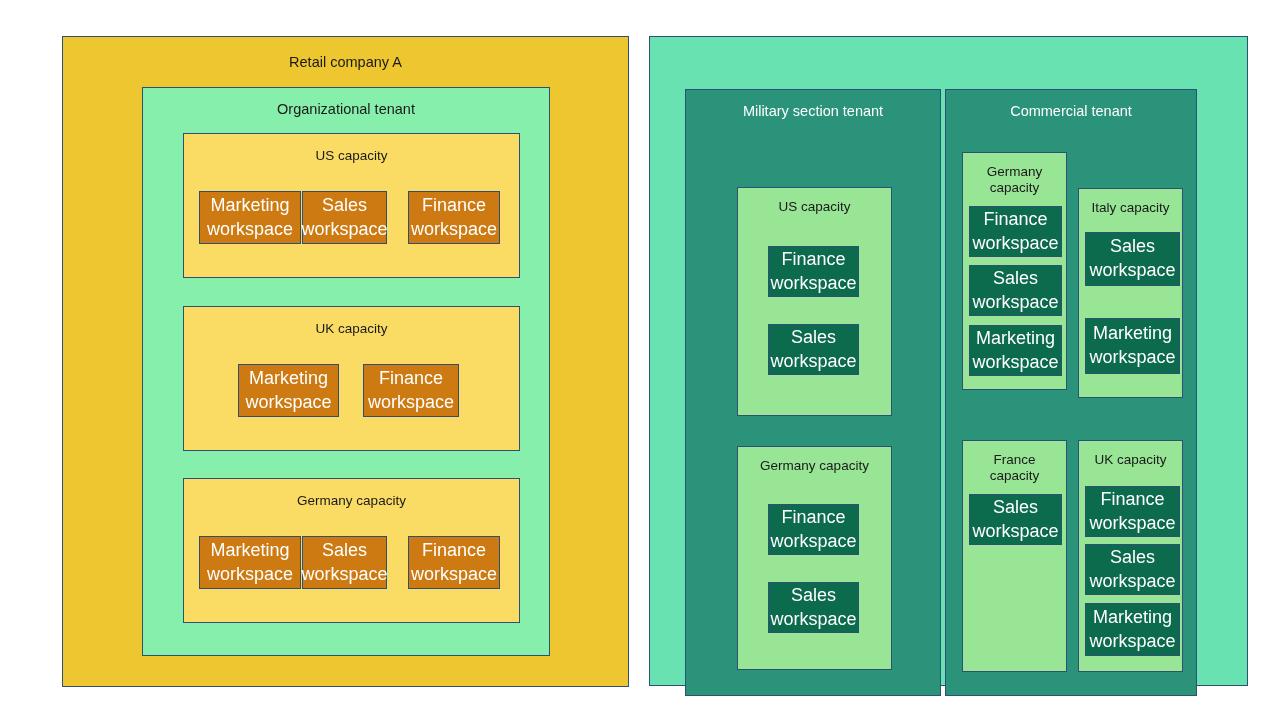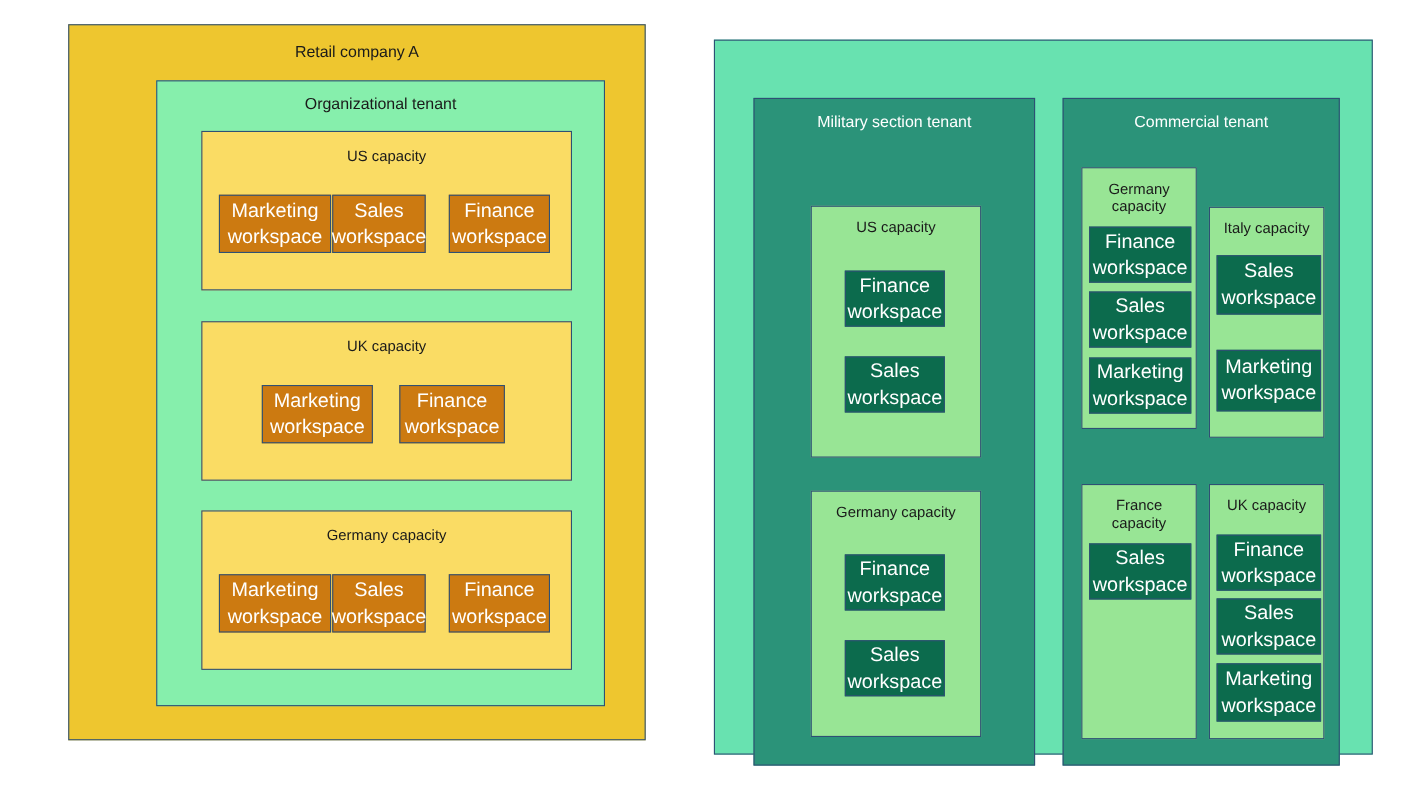--- a/index.html
+++ b/index.html
@@ -76,21 +76,21 @@
     white-space: pre-line;
   }
   .ws-orange { background: #cc7a11; }
   .ws-green  { background: #0c6b4d; }
 </style>
 </head>
 <body>
 
 <div id="canvas">
 
-  <div class="box company company-a" style="left:62px; top:22px; width:525px; height:651px;">
+  <div class="box company company-a" style="left:62px; top:36px; width:567px; height:651px;">
     <div class="box-title">Retail company A</div>
 
     <div class="box tenant tenant-orange" style="left:79px; top:50px; width:408px; height:569px;">
       <div class="box-title">Organizational tenant</div>
 
       <div class="box capacity capacity-yellow" style="left:40px; top:45px; width:337px; height:145px;">
         <div class="box-title">US capacity</div>
         <div class="box workspace ws-orange" style="left:15px; top:57px; width:102px; height:53px;">Marketing
 workspace</div>
         <div class="box workspace ws-orange" style="left:118px; top:57px; width:85px; height:53px;">Sales
@@ -136,21 +136,21 @@
       <div class="box capacity capacity-green" style="left:51px; top:356px; width:155px; height:224px;">
         <div class="box-title">Germany capacity</div>
         <div class="box workspace ws-green" style="left:30px; top:57px; width:91px; height:51px;">Finance
 workspace</div>
         <div class="box workspace ws-green" style="left:30px; top:135px; width:91px; height:51px;">Sales
 workspace</div>
       </div>
 
     </div>
 
-    <div class="box tenant tenant-teal" style="left:316px; top:52px; width:252px; height:607px;">
+    <div class="box tenant tenant-teal" style="left:295px; top:52px; width:252px; height:607px;">
       <div class="box-title">Commercial tenant</div>
 
       <div class="box capacity capacity-green" style="left:16px; top:62px; width:105px; height:238px;">
         <div class="box-title">Germany
 capacity</div>
         <div class="box workspace ws-green" style="left:6px; top:53px; width:93px; height:51px;">Finance
 workspace</div>
         <div class="box workspace ws-green" style="left:6px; top:112px; width:93px; height:51px;">Sales
 workspace</div>
         <div class="box workspace ws-green" style="left:6px; top:172px; width:93px; height:51px;">Marketing

